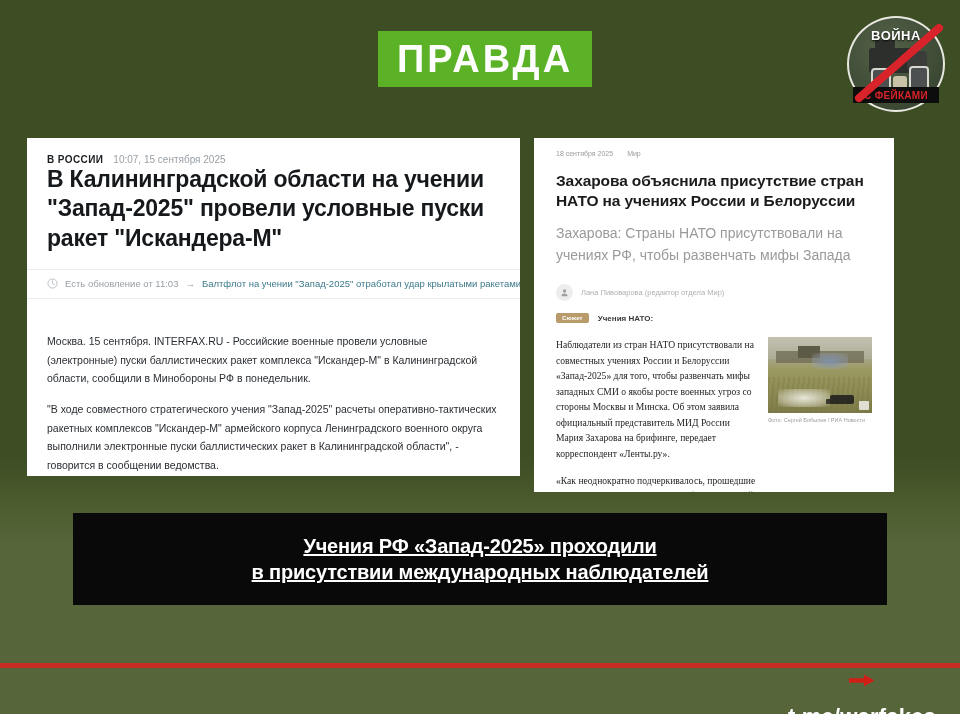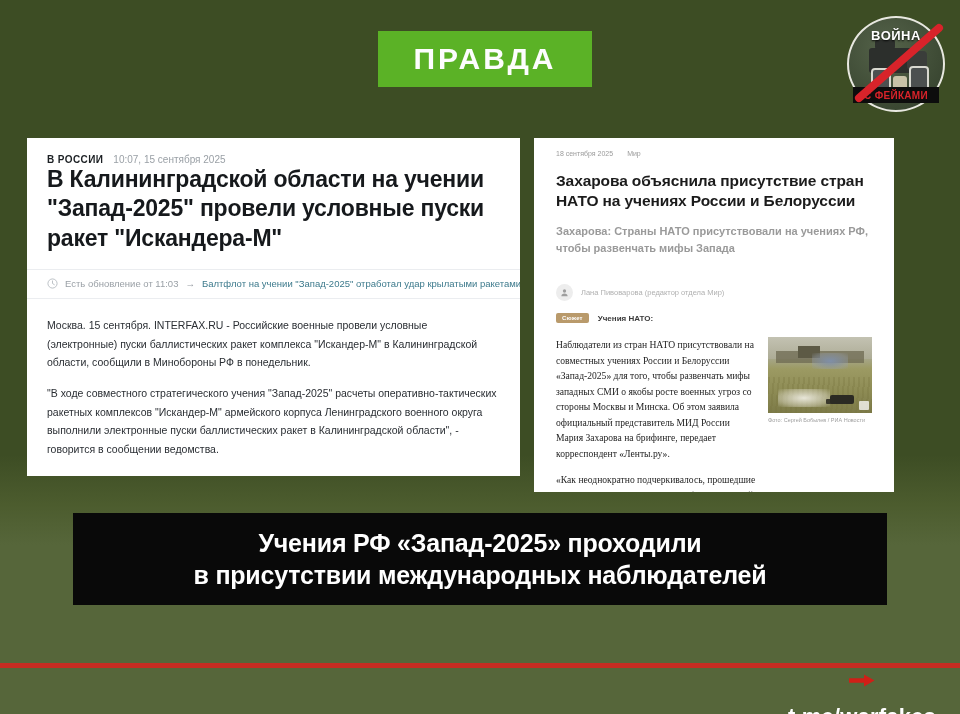--- a/index.html
+++ b/index.html
@@ -25,21 +25,21 @@
     background:linear-gradient(to bottom,#3d4d24 0%,#4c5c2e 55%,#56663a 100%);
   }
 
   
   #pravda-badge {
     position:absolute; left:378px; top:31px; width:214px; height:56px;
     background:#5bb226;
     display:flex; align-items:center; justify-content:center;
   }
   #pravda-label {
-    color:#fdfdfd; font-weight:bold; font-size:30px;
+    color:#fdfdfd; font-weight:bold; font-size:38px;
     letter-spacing:3px; line-height:1;
   }
 
   
   #logo { position:absolute; left:843px; top:14px; width:106px; height:100px; }
   #logo-circle {
     position:absolute; left:4px; top:2px; width:98px; height:96px;
     border-radius:50%;
     background:radial-gradient(circle at 40% 32%, #55634a 0%, #3f4c36 60%, #313d2a 100%);
     border:2px solid #e8e8e0;
@@ -99,21 +99,21 @@
   }
   #left-kicker {
     font-size:10px; font-weight:bold; color:#1c2024; letter-spacing:.4px;
   }
   #left-date { font-size:10px; color:#9aa0a6; }
   #left-headline {
     font-size:23px; font-weight:bold; color:#16191c;
     line-height:1.28; letter-spacing:-.2px;
   }
   #left-update-bar {
-    margin:16px -20px 0 -20px; padding:8px 20px 9px 20px;
+    margin:16px -20px 16px -20px; padding:8px 20px 9px 20px;
     border-top:1px solid #ebedf0; border-bottom:1px solid #ebedf0;
     display:flex; align-items:center; gap:7px;
     background:#fff;
   }
   #clock-icon { width:11px; height:11px; flex:none; }
   #left-update-text { font-size:9.5px; color:#9aa0a6; white-space:nowrap; }
   #left-update-arrow { font-size:9.5px; color:#9aa0a6; }
   #left-update-link { font-size:9.5px; color:#3d7a8c; white-space:nowrap; }
   #left-body { padding:17px 20px 0 20px; }
   #left-body p {
@@ -126,21 +126,21 @@
     background:#ffffff; overflow:hidden;
   }
   #right-inner { padding:12px 22px 0 22px; }
   #right-meta { display:flex; gap:14px; margin-bottom:14px; }
   .right-meta-item { font-size:7px; color:#9b9b9b; }
   #right-headline {
     font-size:15.5px; font-weight:bold; color:#1b1b1b;
     line-height:1.32; letter-spacing:-.1px; margin-bottom:11px;
   }
   #right-sub {
-    font-size:11px; color:#9a9a9a; line-height:1.55; margin-bottom:27px;font-weight:bold;
+    font-size:14px; color:#9a9a9a; line-height:1.55; margin-bottom:18px;
   }
   #right-author-row { display:flex; align-items:center; gap:8px; margin-bottom:12px; }
   #avatar {
     width:17px; height:17px; border-radius:50%; background:#ededed;
     display:flex; align-items:center; justify-content:center; flex:none;
   }
   #avatar svg { width:9px; height:9px; }
   #right-author { font-size:7.5px; color:#b0b0b0; }
   #right-topic-row { display:flex; align-items:center; gap:9px; margin-bottom:6px; }
   #topic-badge {
@@ -187,22 +187,22 @@
   }
 
   
   #claim-banner {
     position:absolute; left:73px; top:513px; width:814px; height:92px;
     background:#090909;
     display:flex; flex-direction:column; align-items:center; justify-content:center;
     gap:2px;
   }
   .claim-line {
-    color:#ffffff; font-weight:bold; font-size:25px; line-height:1.22;
-    letter-spacing:-.2px; white-space:nowrap;
+    color:#ffffff; font-weight:bold; font-size:20px; line-height:1.22;
+    letter-spacing:-.2px; white-space:nowrap;text-decoration:underline;
   }
 
   
   #footer-rule {
     position:absolute; left:0; top:663px; width:960px; height:5px;
     background:#c62c22;
   }
   #footer-link-row {
     position:absolute; right:24px; top:673px;
     display:flex; align-items:center; gap:16px;flex-direction:column;

